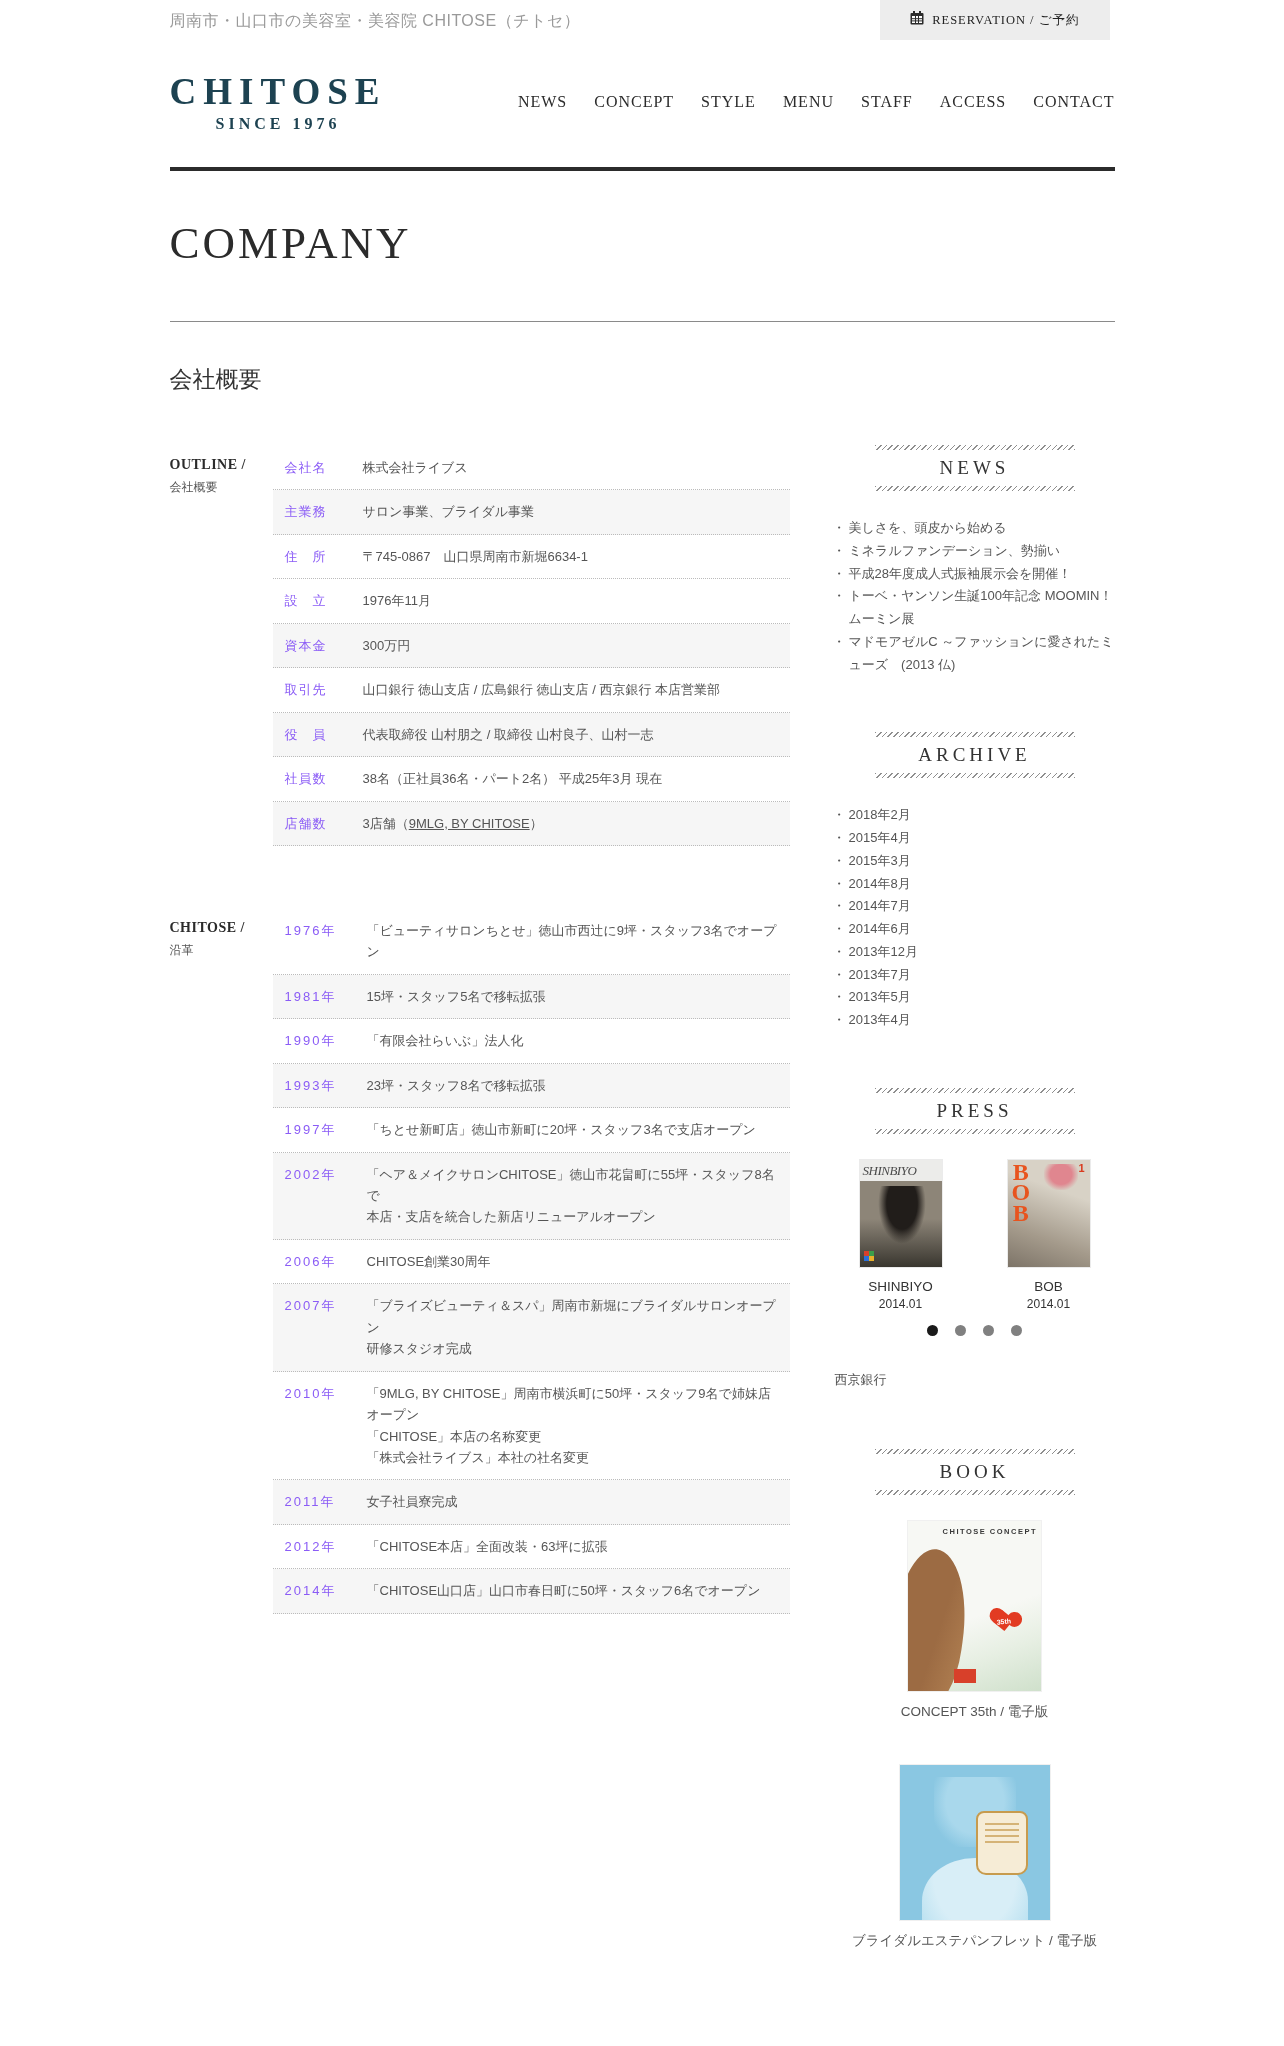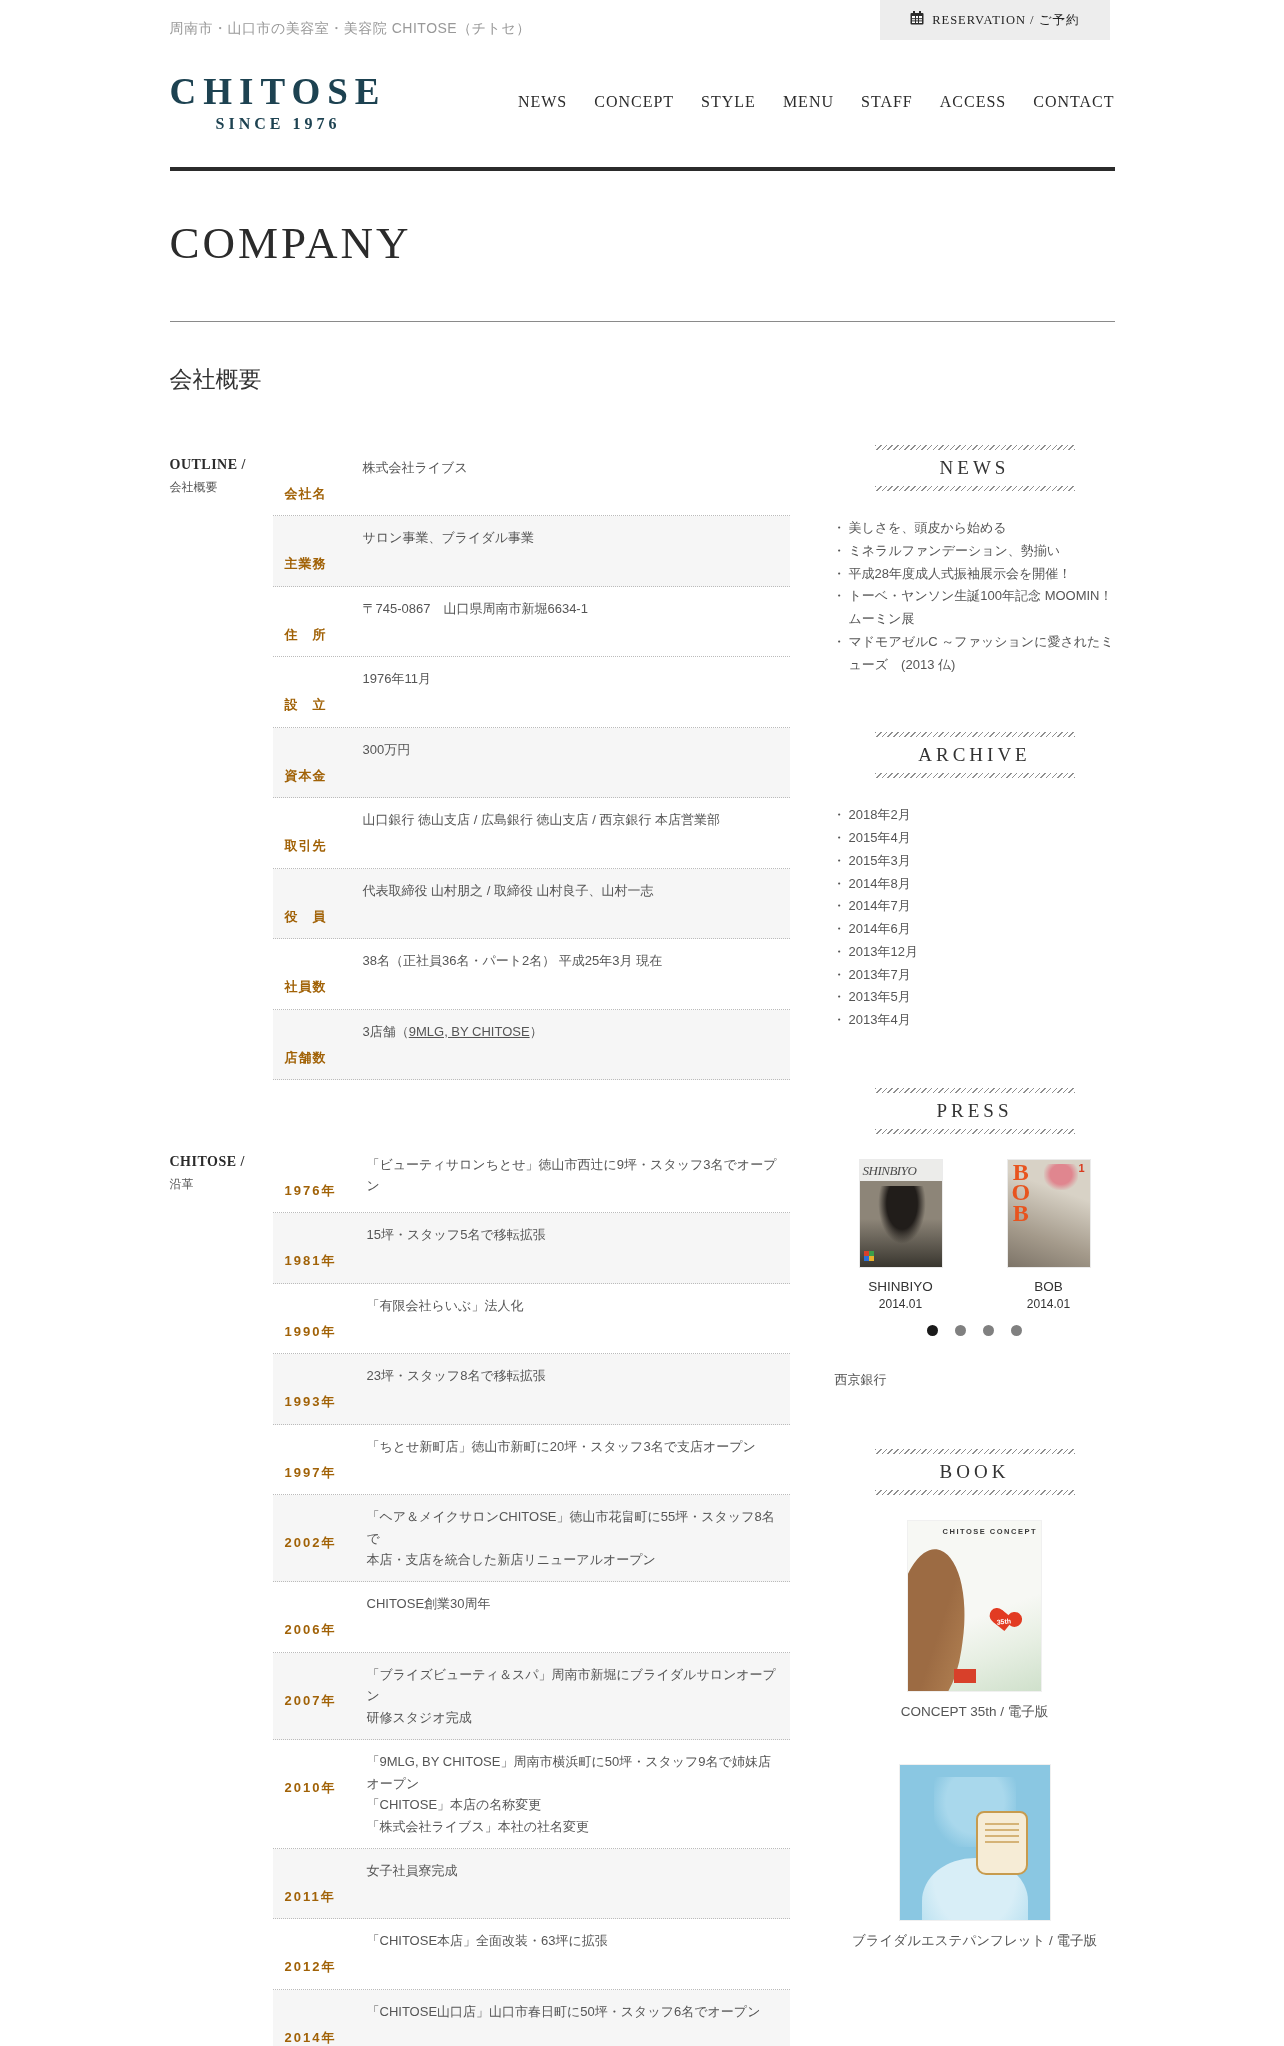--- a/index.html
+++ b/index.html
@@ -6,21 +6,21 @@
   body {
     background:#fff; color:#333;
     font-family:"Liberation Sans","DejaVu Sans",sans-serif;
     width:1284px; margin:0 auto;
   }
   a { color:inherit; text-decoration:none; cursor:pointer; }
   .container { width:945px; margin:0 auto; }
 
   
   .topbar-inner { width:945px; margin:0 auto; height:40px; position:relative; }
-  .site-tagline { position:absolute; left:0; top:20px; font-size:14px; color:#999; letter-spacing:.5px; }
+  .site-tagline { position:absolute; left:0; top:11px; font-size:16px; color:#999; letter-spacing:.5px; }
   .reserve-btn {
     position:absolute; right:5px; top:0; height:40px;
     background:#ededed; border:none; padding:0 30px;
     font-family:"Liberation Serif","DejaVu Serif",serif;
     font-size:12.5px; letter-spacing:1px; color:#222;
     display:flex; align-items:center; gap:8px; cursor:pointer;
   }
 
   
   header { display:flex; justify-content:space-between; align-items:center; padding:30px 0 34px; }
@@ -60,21 +60,21 @@
   .block-label .en {
     font-family:"Liberation Serif","DejaVu Serif",serif;
     font-weight:bold; font-size:14px; color:#2b2b2b; letter-spacing:.5px;
   }
   .block-label .ja { font-size:12px; color:#555; margin-top:6px; }
   .rows { flex:1; }
   .row { display:flex; gap:16px; padding:11px 12px; font-size:13px; line-height:1.65;
          border-bottom:1px dotted #bbb; }
   .row:first-child { border-top:1px dotted #bbb; border-top-color:transparent; }
   .row.alt { background:#f6f6f6; }
-  .row .lbl { width:62px; flex:none; font-weight:bold; color:#a16207; letter-spacing:1px;margin-top:26px; }
+  .row .lbl { width:62px; flex:none; font-weight:normal; color:#8b5cf6; letter-spacing:1px; }
   .row .val { color:#555; white-space:pre-line; }
   .row .val a { text-decoration:underline; }
   .history .row .lbl { width:66px; letter-spacing:2px; }
 
   
   .side-heading { width:200px; margin:0 auto 26px; text-align:center; }
   .side-heading .hatch {
     height:5px;
     background-image:repeating-linear-gradient(135deg,#8f8f8f 0 1px,transparent 1px 4px);
   }

